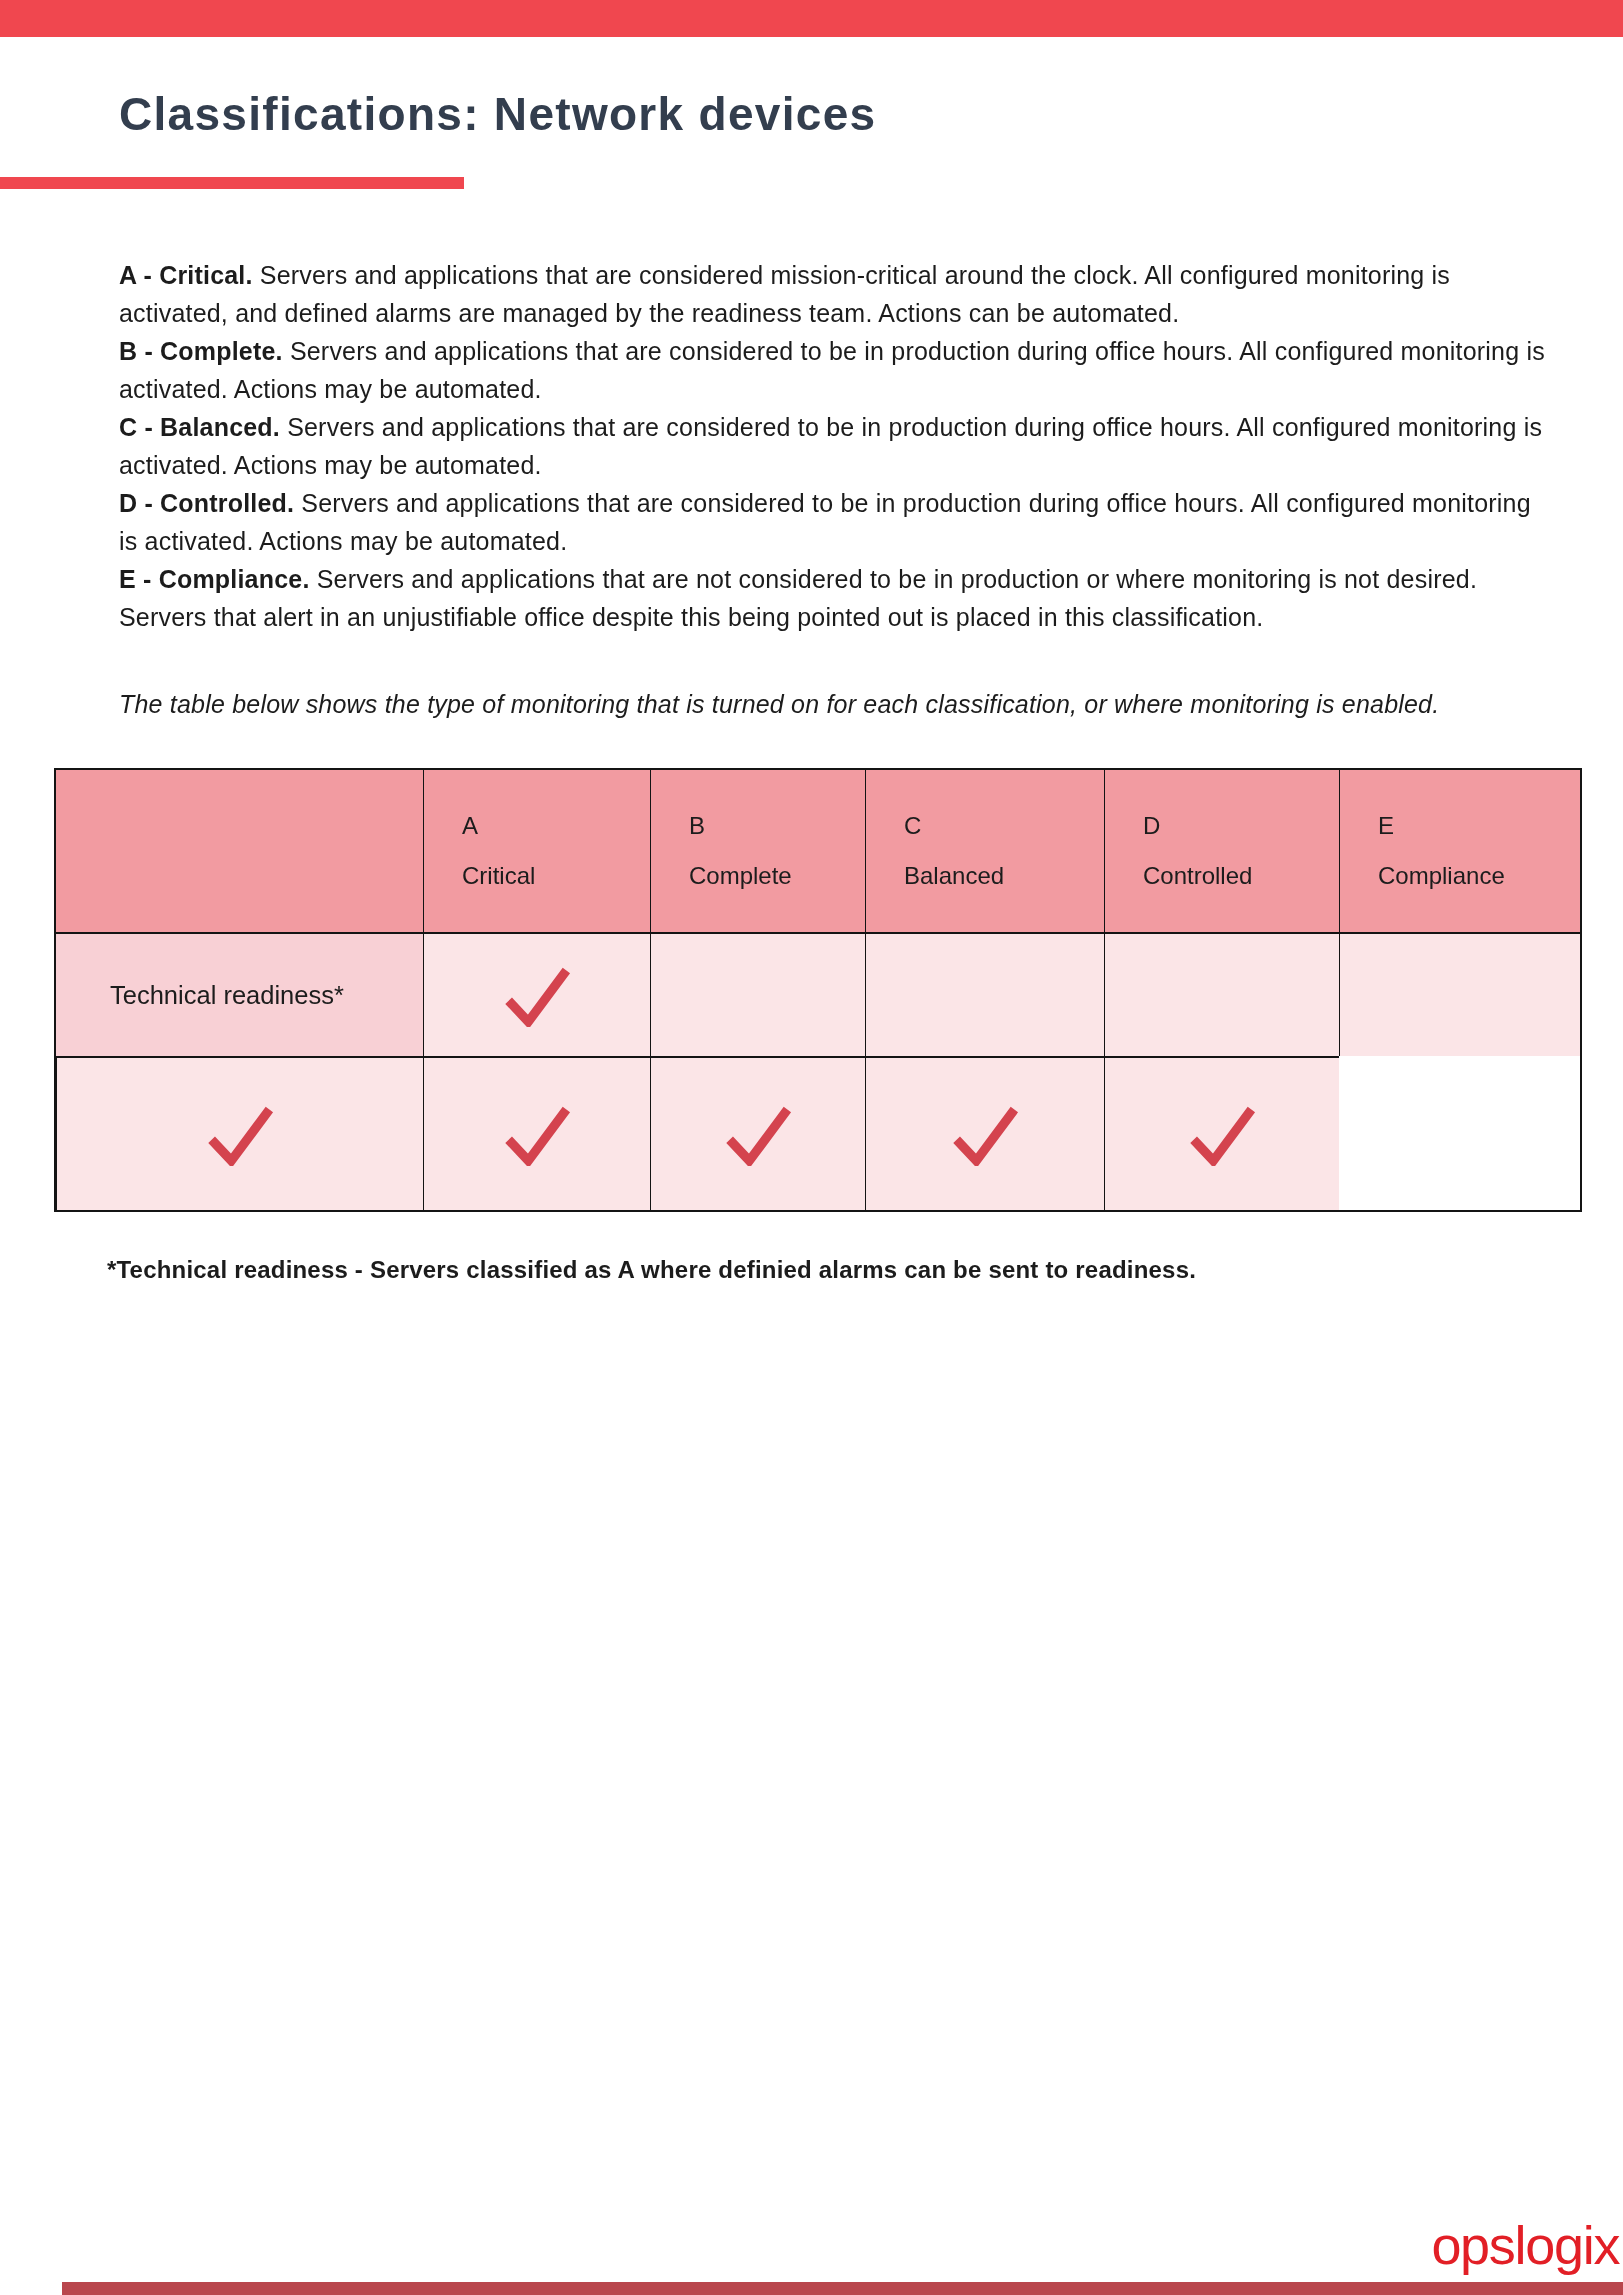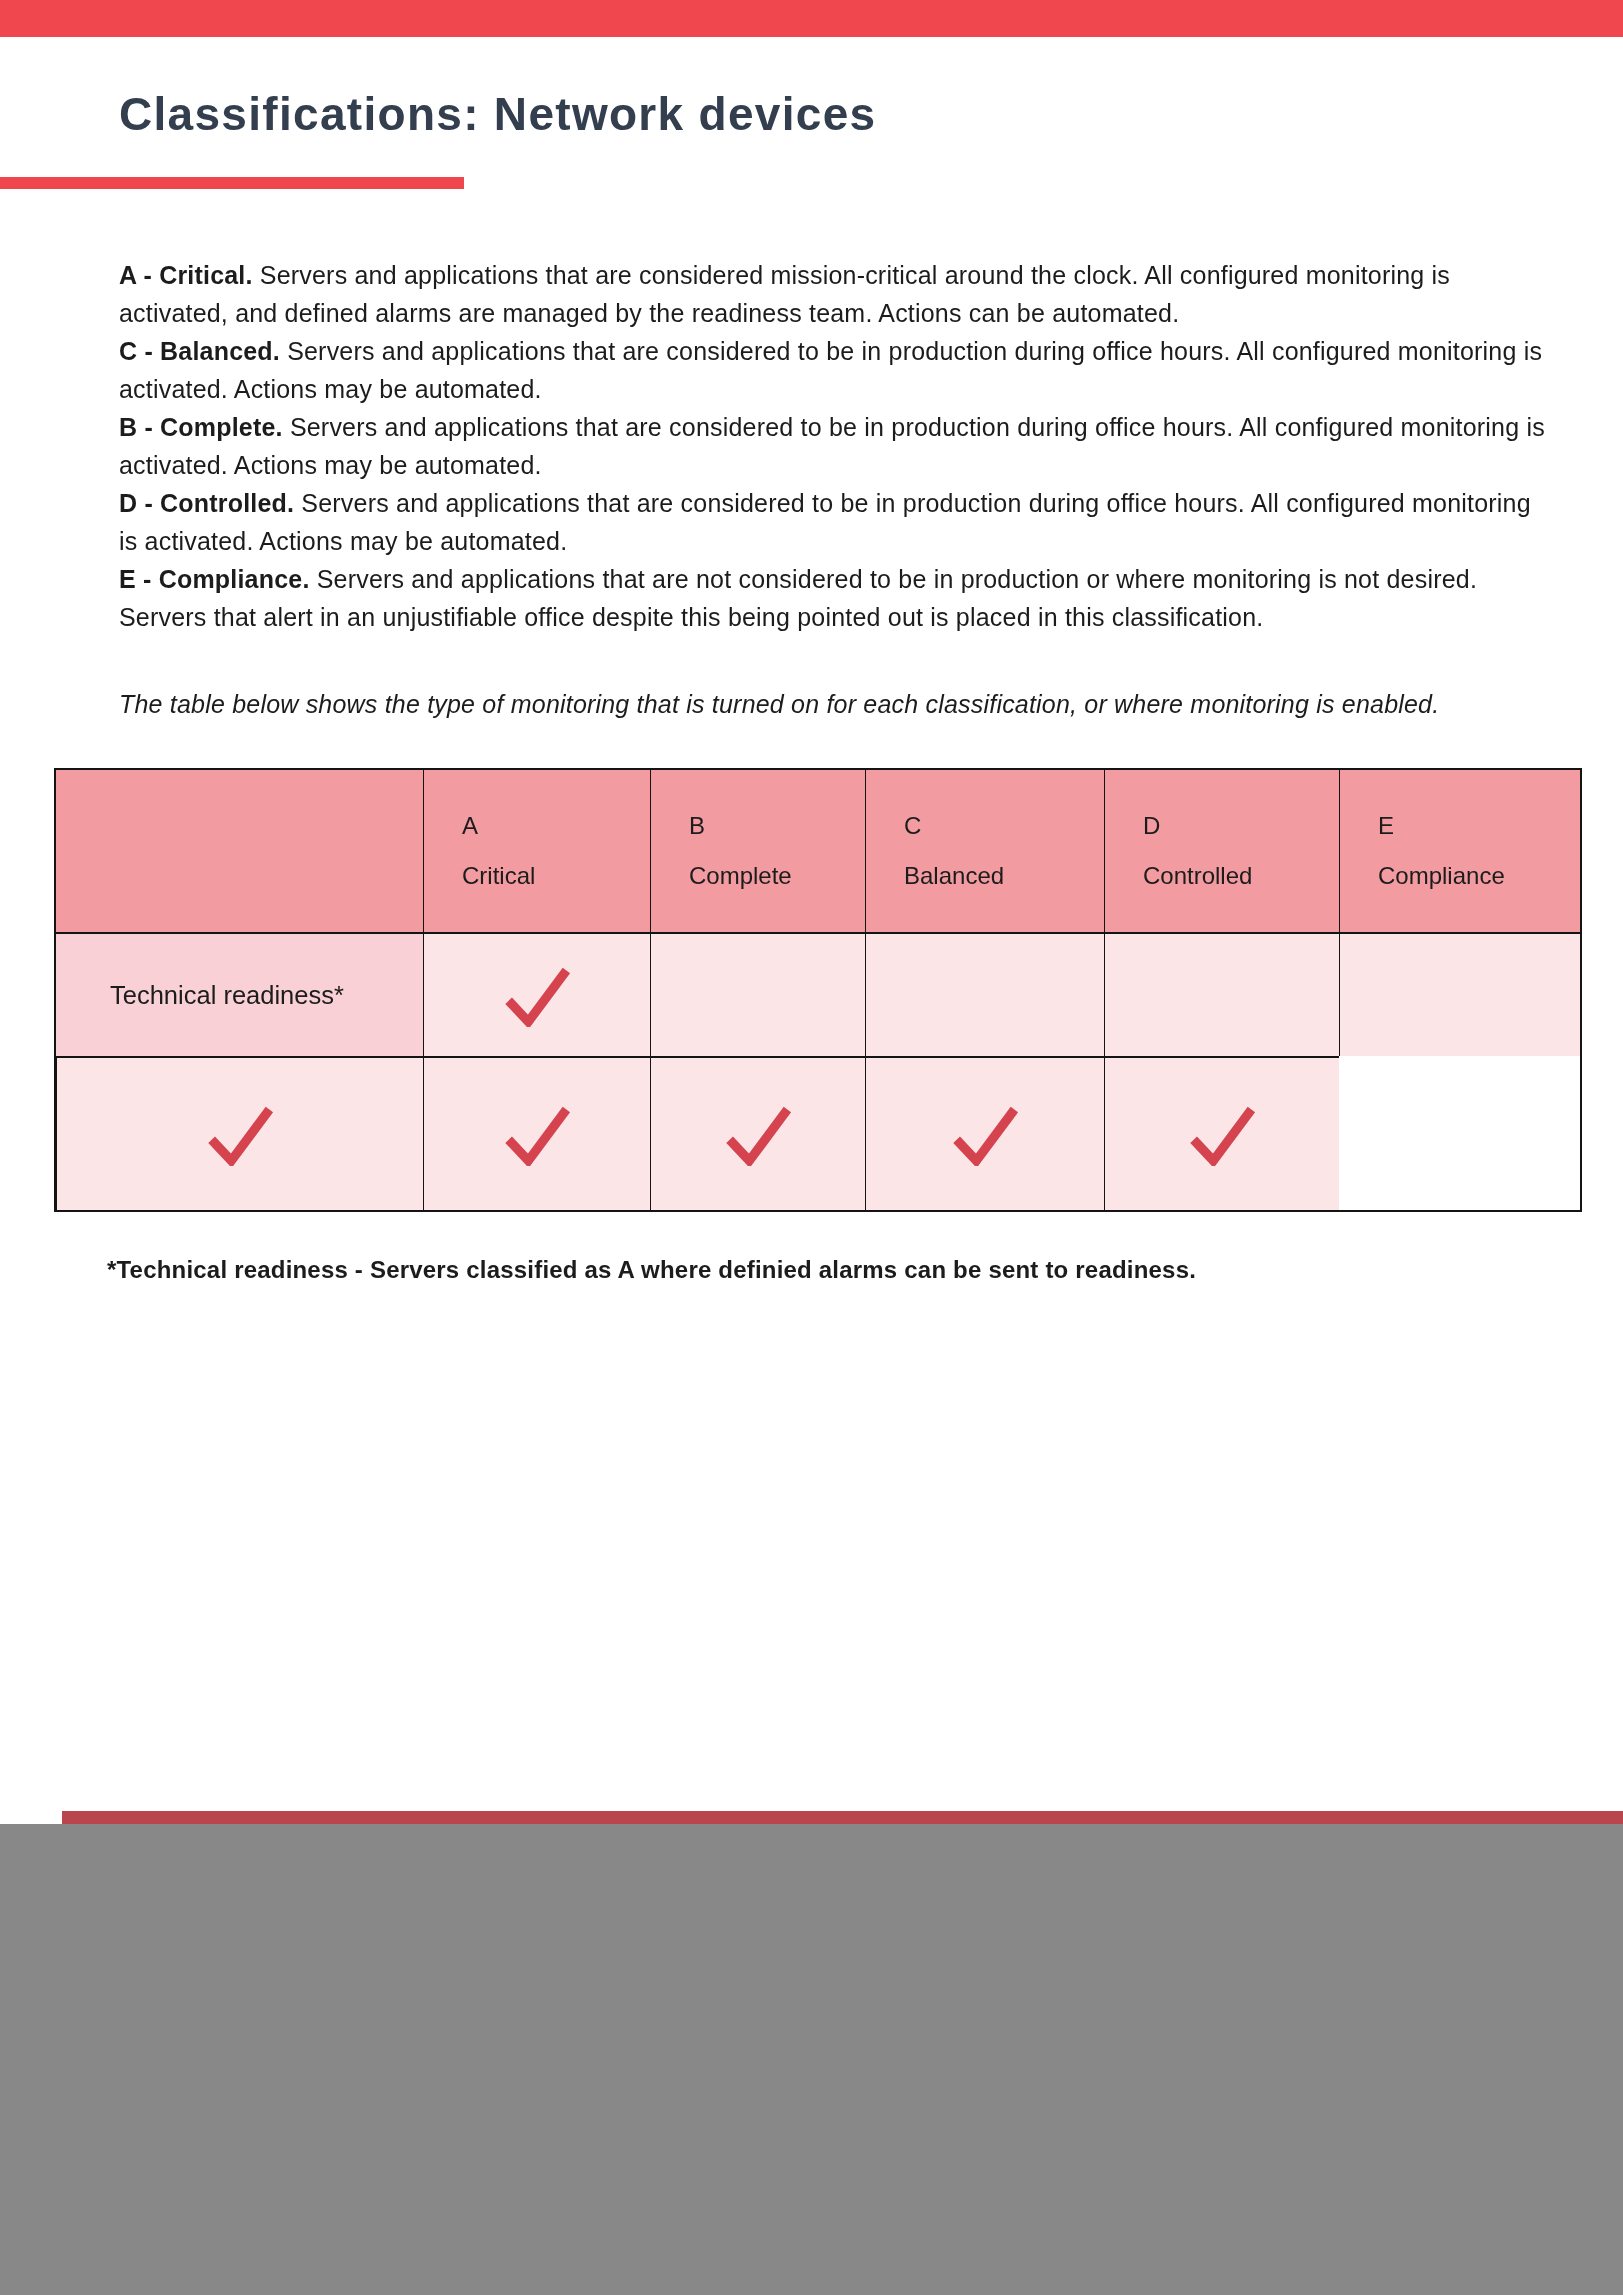--- a/index.html
+++ b/index.html
@@ -12,21 +12,21 @@
     --title-navy:#333E4E;
     --text-dark:#1C1C1C;
     --border-dark:#141414;
     --bottom-bar-red:#B9464D;
   }
   *{margin:0;padding:0;box-sizing:border-box;}
   html,body{background:#888;}
   body{font-family:"Liberation Sans","DejaVu Sans",sans-serif;}
   .page{
     position:relative;
-    width:1623px;height:1824px;
+    width:1623px;height:2295px;
     background:#ffffff;
     overflow:hidden;
     margin:0 auto;
   }
   .top-bar{
     position:absolute;top:0;left:0;right:0;height:37px;
     background:var(--accent-red);
   }
   .page-title{
     position:absolute;top:87px;left:119px;
@@ -96,22 +96,22 @@
 
 <div class="page">
 
   <div class="top-bar"></div>
 
   <h1 class="page-title">Classifications: Network devices</h1>
   <div class="title-underline"></div>
 
   <div class="body-text">
     <p class="para"><span class="plabel">A - Critical.</span><span> Servers and applications that are considered mission-critical around the clock. All configured monitoring is activated, and defined alarms are managed by the readiness team. Actions can be automated.</span></p>
+    <p class="para"><span class="plabel">B - Complete.</span><span> Servers and applications that are considered to be in production during office hours. All configured monitoring is activated. Actions may be automated.</span></p>
     <p class="para"><span class="plabel">C - Balanced.</span><span> Servers and applications that are considered to be in production during office hours.  All configured monitoring is activated. Actions may be automated.</span></p>
-    <p class="para"><span class="plabel">B - Complete.</span><span> Servers and applications that are considered to be in production during office hours. All configured monitoring is activated. Actions may be automated.</span></p>
     <p class="para"><span class="plabel">D - Controlled.</span><span> Servers and applications that are considered to be in production during office hours.  All configured monitoring is activated. Actions may be automated.</span></p>
     <p class="para"><span class="plabel">E - Compliance.</span><span> Servers and applications that are not considered to be in production or where monitoring is not desired. Servers that alert in an unjustifiable office despite this being pointed out is placed in this classification.</span></p>
   </div>
 
   <p class="table-intro">The table below shows the type of monitoring that is turned on for each classification, or where monitoring is enabled.</p>
 
   <div class="matrix">
 
     <div class="cell head"></div>
     <div class="cell head vline">

